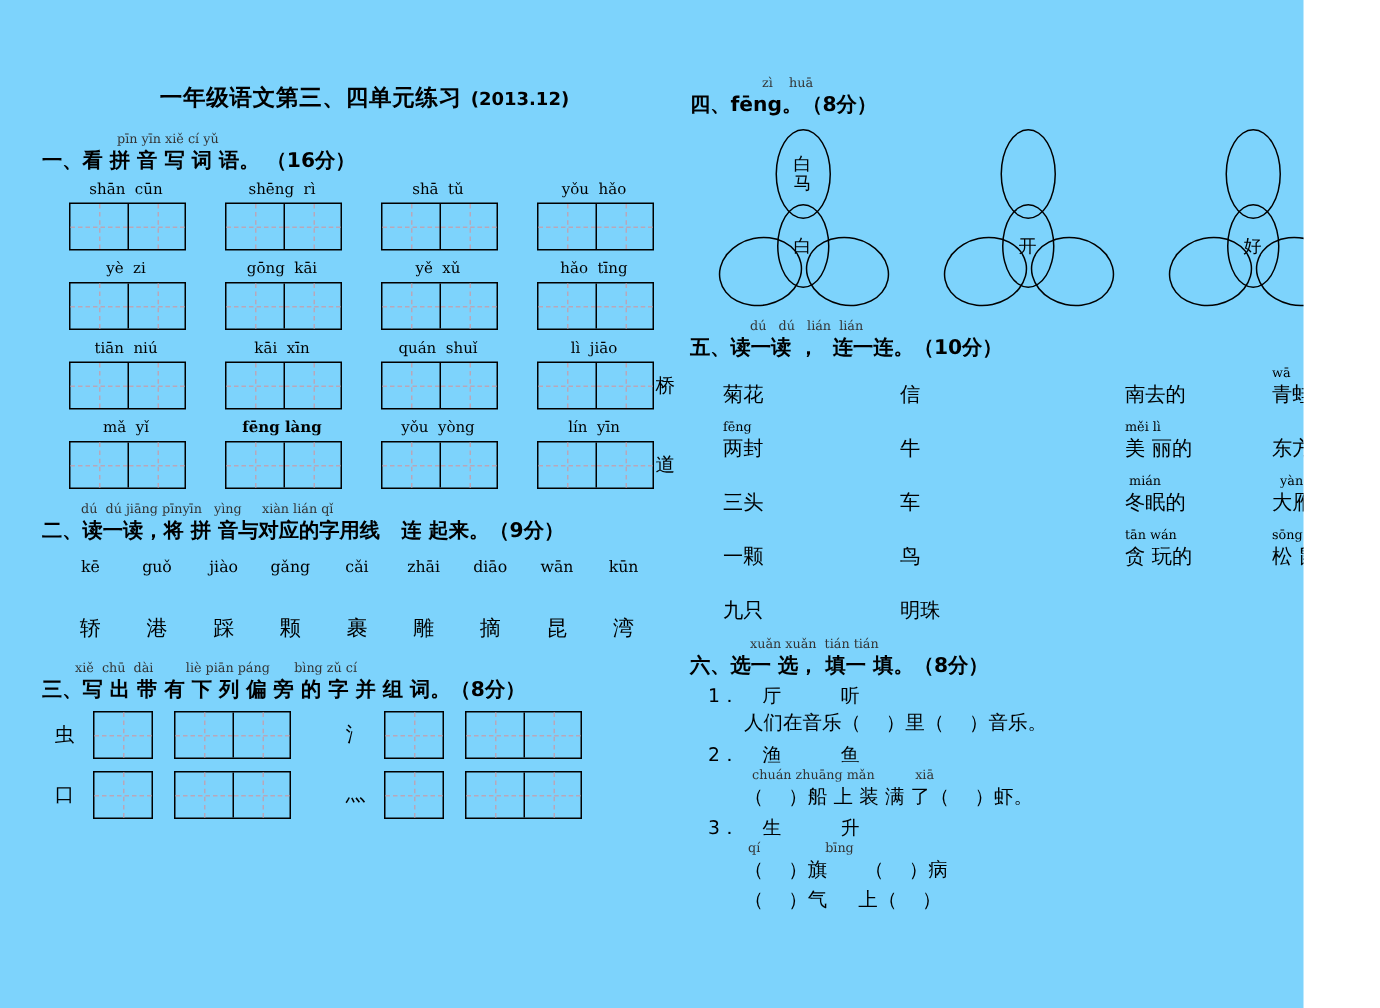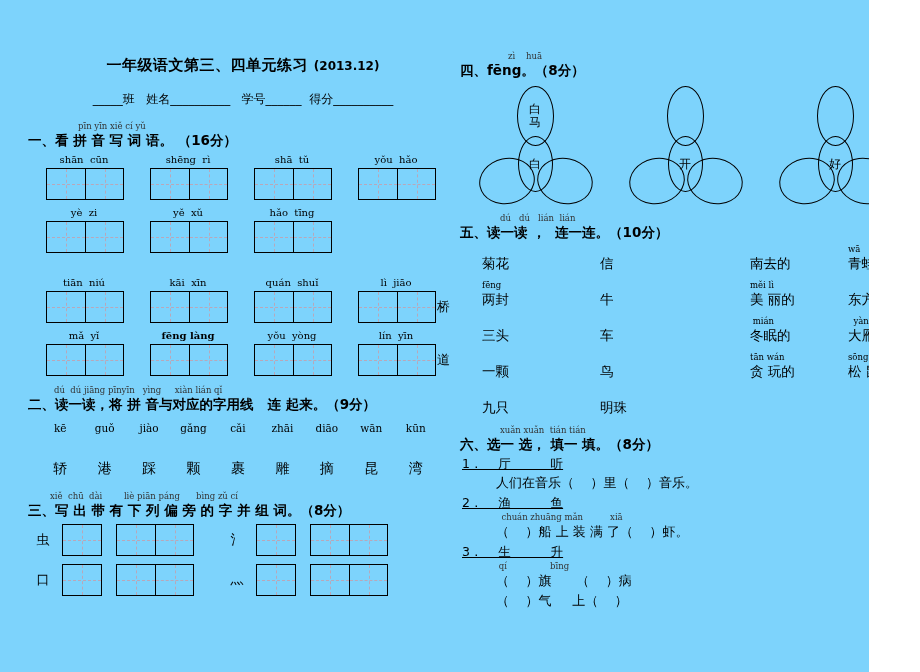--- a/index.html
+++ b/index.html
@@ -215,22 +215,21 @@
     white-space: pre;
     line-height: 18px;
   }
 
   
   .q-block { margin-top: 2px; }
   .q-head {
     font-size: 12.5px;
     white-space: pre;
     font-family: "DejaVu Sans", sans-serif;
-    margin-left: 2px;
-    text-decoration: underline;
+    margin-left: 12px;
   }
   .q-line {
     font-size: 13px;
     white-space: pre;
     font-family: "DejaVu Sans", sans-serif;
     margin-left: 36px;
     line-height: 20px;
   }
   .q-py {
     font-size: 8.5px;
@@ -247,21 +246,20 @@
 
 <div id="page">
 
   <div class="col" id="left-col">
 
     <div class="doc-title">
       <span>一年级语文第三、四单元练习</span>
       <span class="date">(2013.12)</span>
     </div>
 
-    <div class="name-line">_____班   姓名__________   学号______  得分__________</div>
 
     <div class="sec" style="margin-top:14px;">
       <div class="sec-pinyin" style="margin-left:50px;">pīn yīn xiě cí yǔ</div>
       <div class="sec-title">一、看 拼 音 写 词 语。 （16分）</div>
 
       <div id="s1-rows" style="margin-top:6px;margin-left:18px;">
           <div class="word-row" style="margin-top: 0px;">
             <div class="word-cell">
               <div class="word-py" style="justify-content: center;">shān  cūn</div>
               <div class="grid-wrap">
@@ -303,39 +301,48 @@
             <div class="word-cell">
               <div class="word-py" style="justify-content: center;">yè  zi</div>
               <div class="grid-wrap">
                 <div class="tzg">
                   <div class="cell"></div>
                   <div class="cell"></div>
                 </div>
               </div>
             </div>
             <div class="word-cell">
+              <div class="word-py" style="justify-content: center;">gōng  kāi</div>
+              <div class="grid-wrap">
+                <div class="tzg">
+                  <div class="cell"></div>
+                  <div class="cell"></div>
+                </div>
+              </div>
+            </div>
+            <div class="word-cell">
               <div class="word-py" style="justify-content: center;">yě  xǔ</div>
               <div class="grid-wrap">
                 <div class="tzg">
                   <div class="cell"></div>
                   <div class="cell"></div>
                 </div>
               </div>
             </div>
             <div class="word-cell">
               <div class="word-py" style="justify-content: center;">hǎo  tīng</div>
               <div class="grid-wrap">
                 <div class="tzg">
                   <div class="cell"></div>
                   <div class="cell"></div>
                 </div>
               </div>
             </div>
           </div>
-          <div class="word-row" style="margin-top: 24px; text-align: right;">
+          <div class="word-row" style="margin-top: 7px; text-align: right;">
             <div class="word-cell">
               <div class="word-py" style="justify-content: center;">tiān  niú</div>
               <div class="grid-wrap">
                 <div class="tzg">
                   <div class="cell"></div>
                   <div class="cell"></div>
                 </div>
               </div>
             </div>
             <div class="word-cell">

